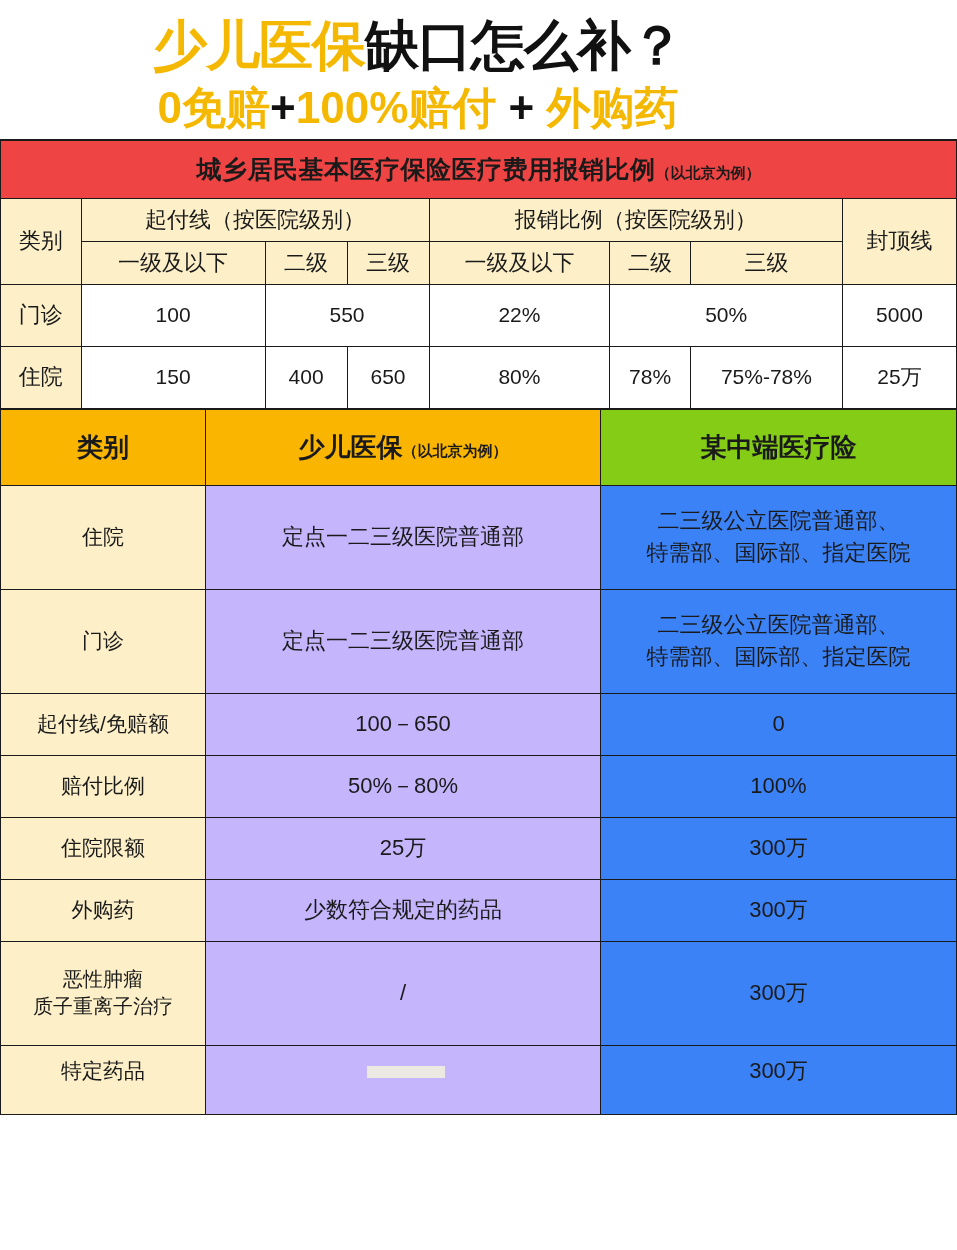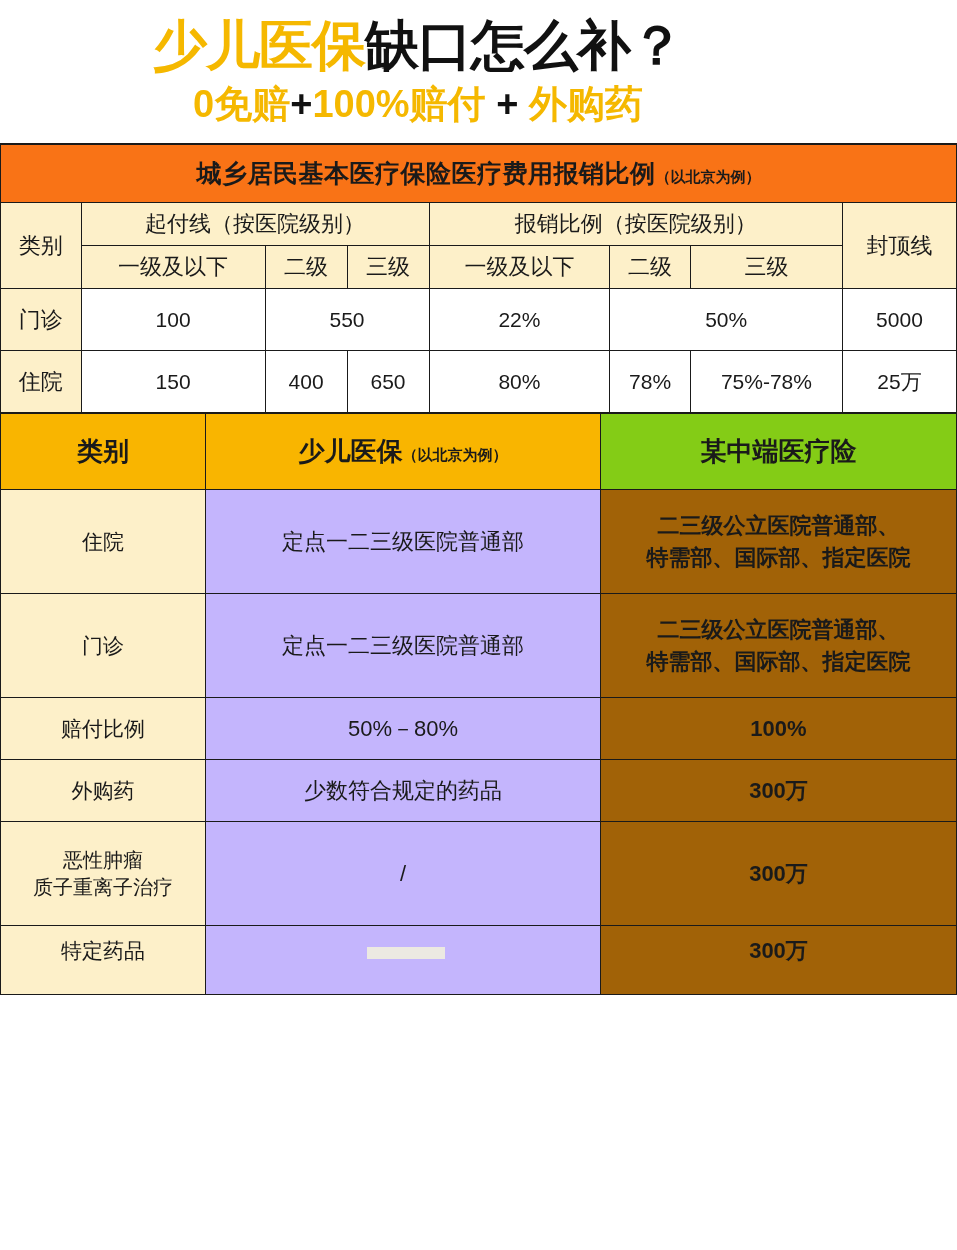--- a/index.html
+++ b/index.html
@@ -19,43 +19,43 @@
     padding: 14px 0 0 0;
   }
   .headline .line1 {
     font-size: 54px;
     font-weight: bold;
     line-height: 1.18;
     letter-spacing: -1px;
     white-space: nowrap;
   }
   .headline .line2 {
-    font-size: 38px;
+    font-size: 44px;
     font-weight: bold;
     line-height: 1.2;
     white-space: nowrap;
     margin-top: 4px;
-    margin-bottom: 16px;
+    margin-bottom: 4px;
   }
   .y { color: #f5b800; }
   .k { color: #111111; }
 
   
   table { border-collapse: collapse; width: 957px; }
   .t1 { border-top: 2px solid #1a1a1a; }
   .t1 th, .t1 td {
     border: 1.5px solid #1a1a1a;
     text-align: center;
     vertical-align: middle;
     font-size: 21px;
     font-weight: normal;
     padding: 6px 4px;
   }
   .t1 .title-row td {
-    background: #f97316;
+    background: #ef4444;
     font-size: 25px;
     font-weight: bold;
     padding: 12px 0;
     letter-spacing: 0.5px;
   }
   .t1 .title-row td .sub {
     font-size: 15px;
     font-weight: bold;
     letter-spacing: 0;
   }
@@ -86,21 +86,21 @@
     font-size: 26px;
     padding: 20px 6px;
   }
   .t2 .head td .sub { font-size: 15px; font-weight: bold; }
   .t2 .lbl {
     background: #fdf0c9;
     font-size: 21px;
     width: 205px;
   }
   .t2 .mid { width: 395px; background: #c4b5fd; }
-  .t2 .right { background: #a16207; font-weight: bold; }
+  .t2 .right { background: #3b82f6; }
   .t2 .two-line { line-height: 1.45; }
   .t2 .tall td { height: 104px; }
   .t2 .med td { height: 62px; }
   .t2 .lblsm { font-size: 20px; line-height: 1.35; }
   .t2 .last td { padding-bottom: 28px; }
   .smudge {
     display: inline-block;
     width: 78px; height: 12px;
     background: #ece9e2;
     vertical-align: middle;
@@ -180,27 +180,37 @@
 
     <tr class="tall">
       <td class="lbl">门诊</td>
       <td class="mid">定点一二三级医院普通部</td>
       <td class="right two-line">
         <div>二三级公立医院普通部、</div>
         <div>特需部、国际部、指定医院</div>
       </td>
     </tr>
 
+    <tr class="med">
+      <td class="lbl">起付线/免赔额</td>
+      <td class="mid">100－650</td>
+      <td class="right">0</td>
+    </tr>
 
     <tr class="med">
       <td class="lbl">赔付比例</td>
       <td class="mid">50%－80%</td>
       <td class="right">100%</td>
     </tr>
 
+    <tr class="med">
+      <td class="lbl">住院限额</td>
+      <td class="mid">25万</td>
+      <td class="right">300万</td>
+    </tr>
 
 
     <tr class="med">
       <td class="lbl">外购药</td>
       <td class="mid">少数符合规定的药品</td>
       <td class="right">300万</td>
     </tr>
 
     <tr class="tall">
       <td class="lbl lblsm">

